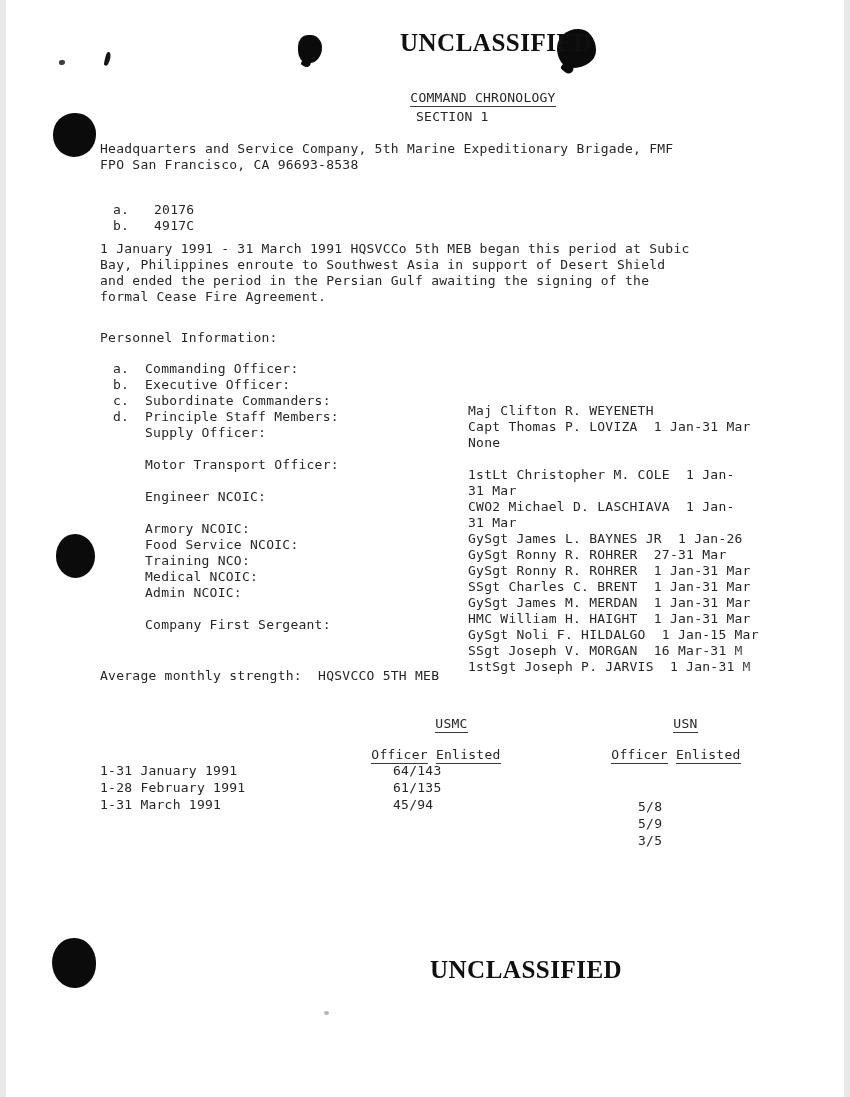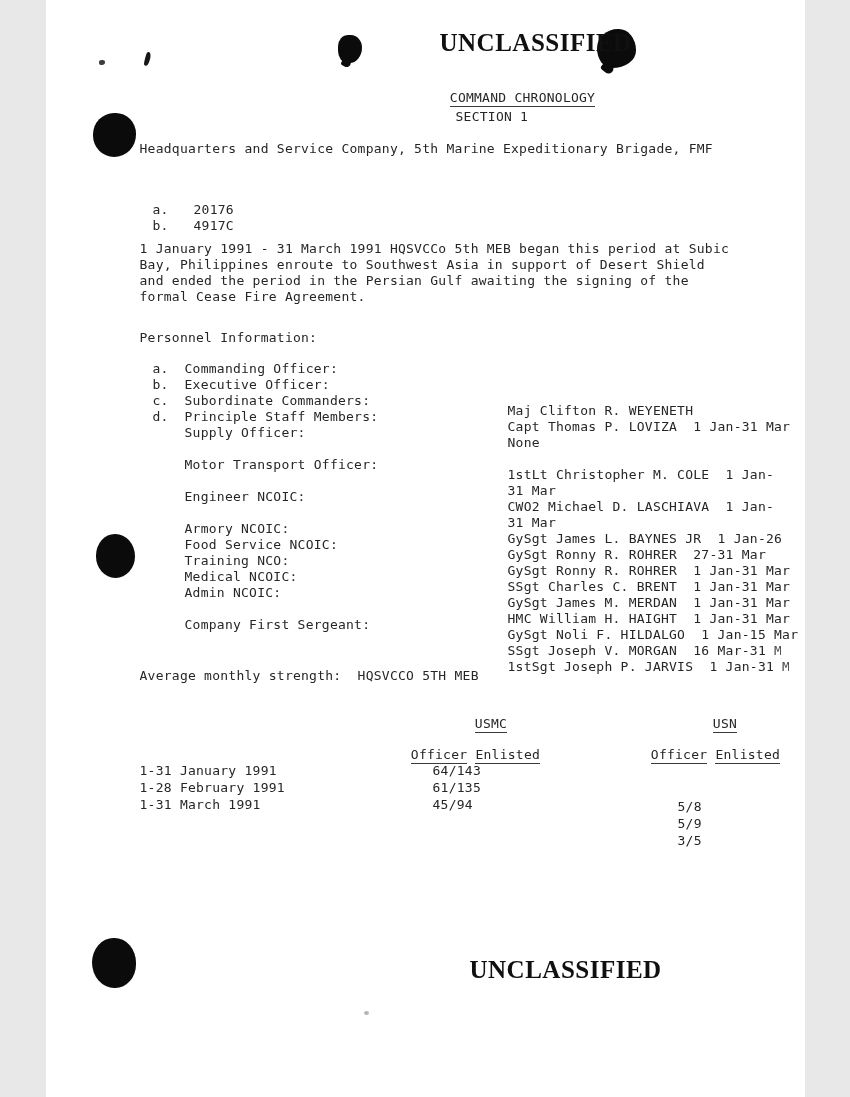--- a/index.html
+++ b/index.html
@@ -1,18 +1,18 @@
 <!DOCTYPE html>
 <html><head>
 <meta charset="utf-8">
 <title>Scanned Document</title>
 <style>
   html,body { margin:0; padding:0; background:#e8e8e8; }
   .page {
-    position:relative; width:759px; height:1097px; margin:0 auto;
+    position:relative; width:838px; height:1097px; margin:0 auto;
     background:#ffffff; overflow:hidden;
     font-family:"DejaVu Sans Mono", monospace; color:#262626;
   }
   .mono {
     position:absolute; white-space:pre;
     font-size:13px; line-height:15px; letter-spacing:0.25px;
   }
   .serifhead {
     position:absolute; font-family:"Liberation Serif", serif;
     font-weight:bold; color:#101010; white-space:pre;
@@ -47,20 +47,21 @@
 
   <div class="serifhead" style="left:394px; top:29px; font-size:25px; letter-spacing:0.5px;">UNCLASSIFIED</div>
 
   <div class="mono" style="left:372px; top:75px;">
     <span class="ul">COMMAND CHRONOLOGY</span>
   </div>
 
   <div class="mono" style="left:410px; top:109px;">SECTION 1</div>
 
   <div class="mono" style="left:94px; top:141px;">Headquarters and Service Company, 5th Marine Expeditionary Brigade, FMF</div>
+  <div class="mono" style="left:94px; top:157px;">FPO San Francisco, CA 96693-8538</div>
 
   <div id="refs">
       <div class="mono ref" style="left: 0px; top: 202px; width: 850px;"><span class="col-letter">a.</span><span class="col-refval">20176</span></div>
       <div class="mono ref" style="left: 0px; top: 218px; width: 850px;"><span class="col-letter">b.</span><span class="col-refval">4917C</span></div>
     </div>
 
   <div id="narrative">
       <div class="mono " style="left: 94px; top: 241px; width: auto;">1 January 1991 - 31 March 1991 HQSVCCo 5th MEB began this period at Subic</div>
       <div class="mono " style="left: 94px; top: 257px; width: auto;">Bay, Philippines enroute to Southwest Asia in support of Desert Shield</div>
       <div class="mono " style="left: 94px; top: 273px; width: auto;">and ended the period in the Persian Gulf awaiting the signing of the</div>

